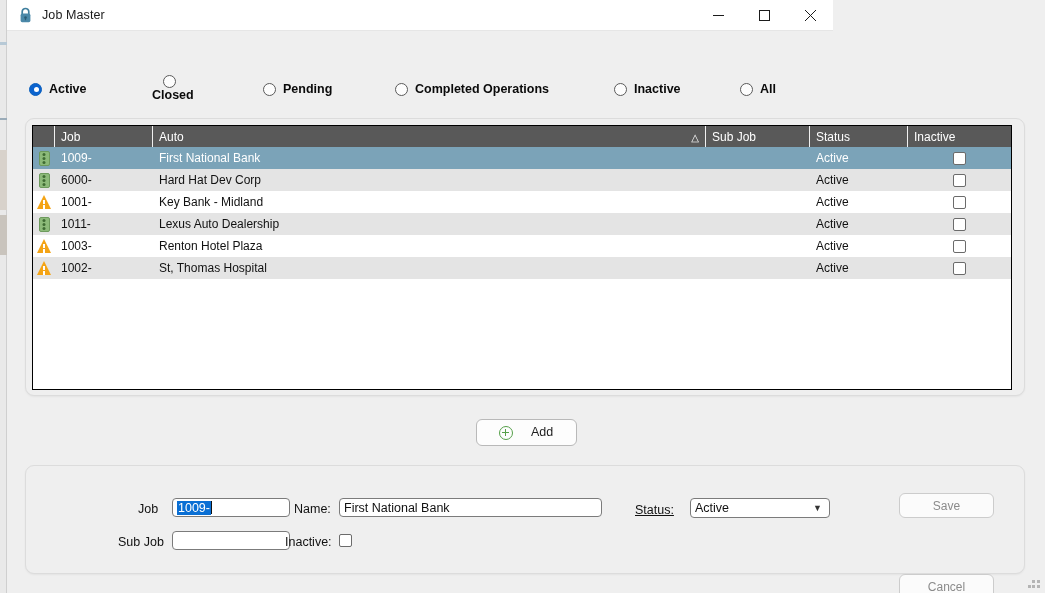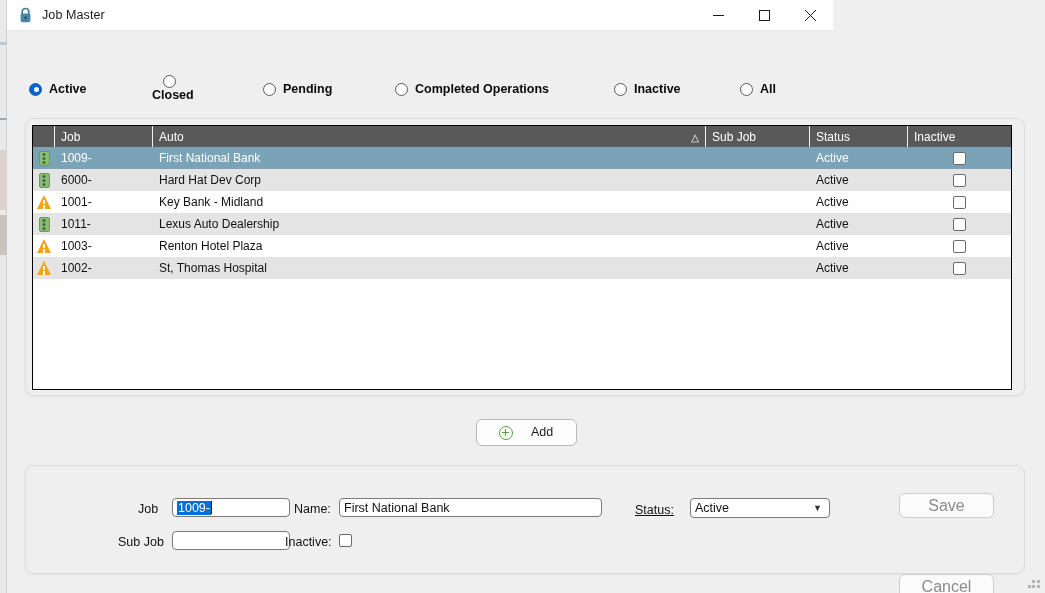--- a/index.html
+++ b/index.html
@@ -291,21 +291,21 @@
     color: #333;
     font-size: 9px;
   }
   .btn-wide {
     position: absolute;
     width: 95px; height: 25px;
     background: #fbfbfb;
     border: 1px solid #cccccc;
     border-radius: 6px;
     display: flex; align-items: center; justify-content: center;
-    font-size: 16px; color: #8b8b8b;
+    font-size: 12px; color: #8b8b8b;
   }
 
   
   .grip { position: absolute; right: 4px; bottom: 4px; width: 13px; height: 13px; }
   .grip span {
     position: absolute; width: 3px; height: 3px; background: #b4b4b4;
   }
 </style>
 </head>
 <body>

